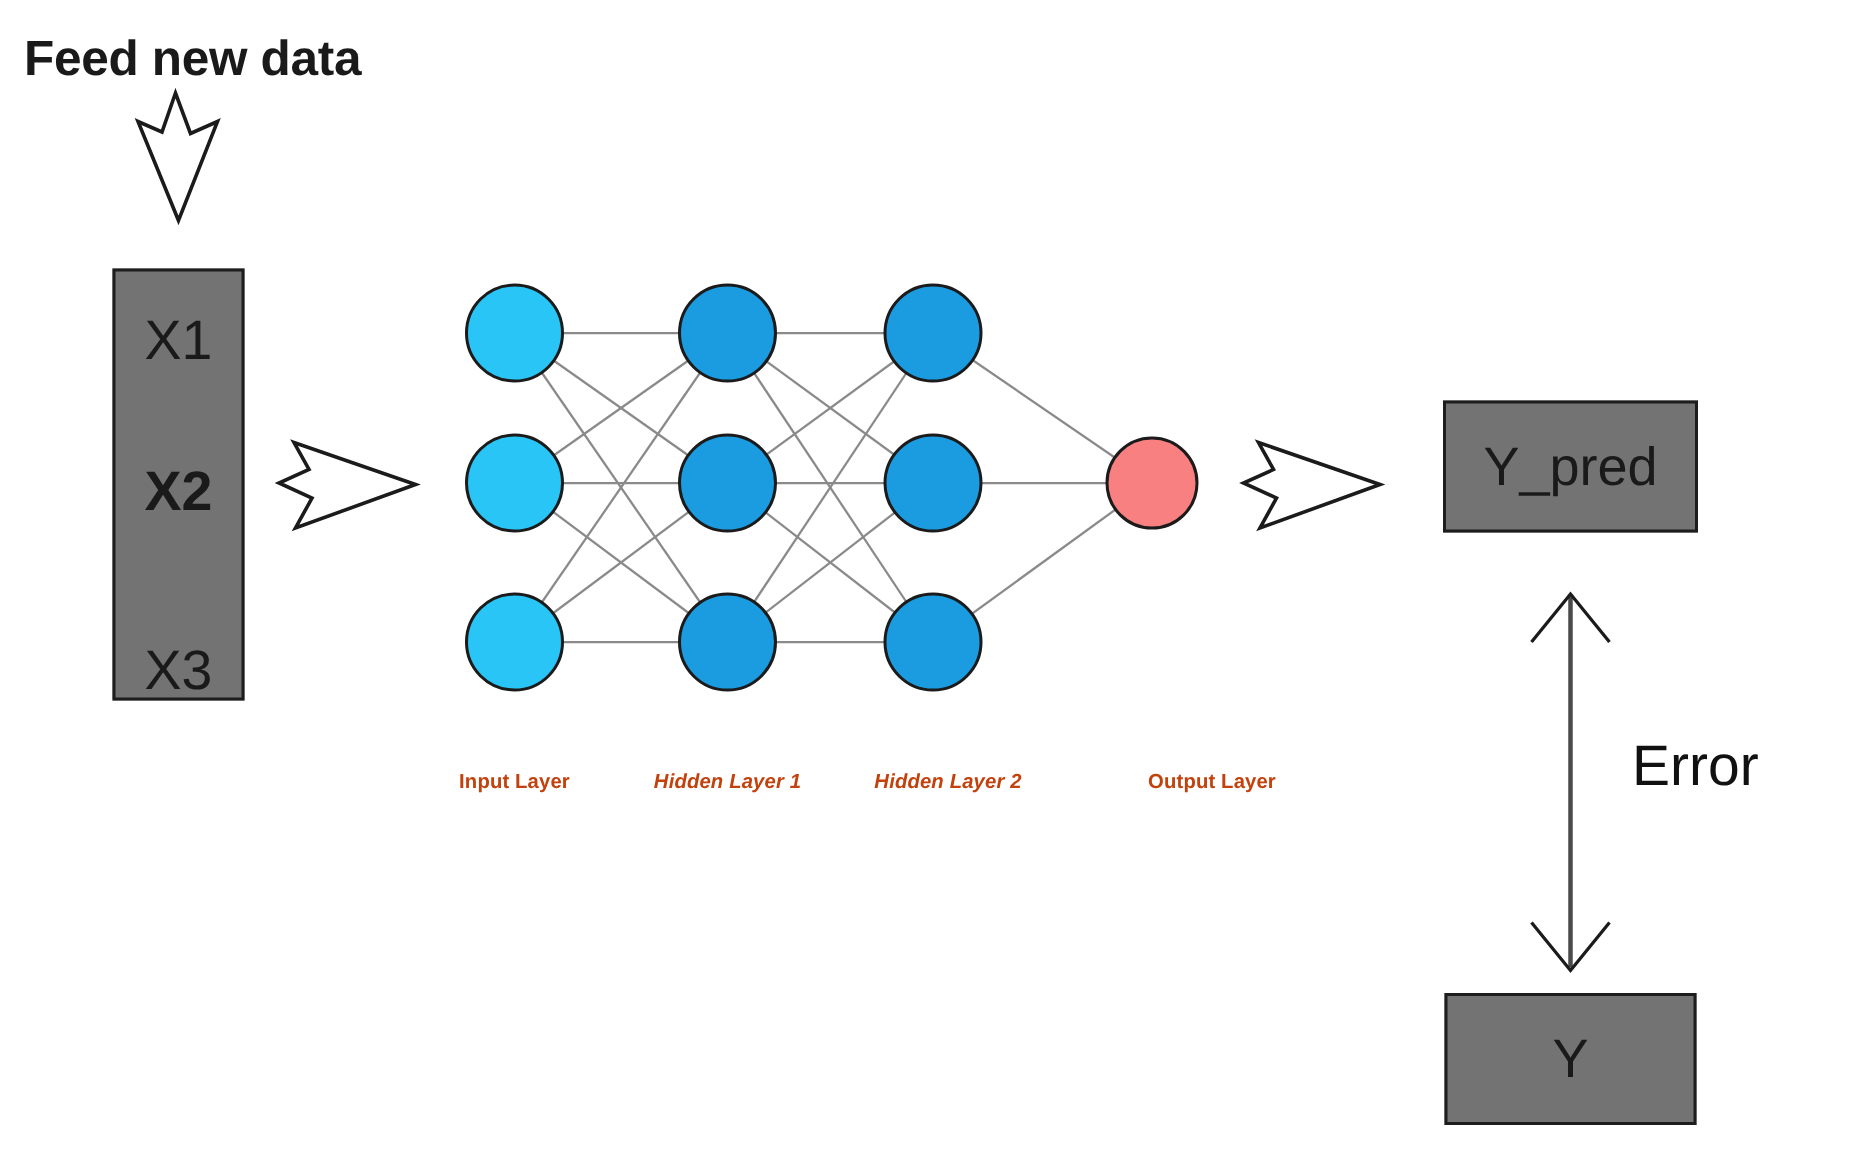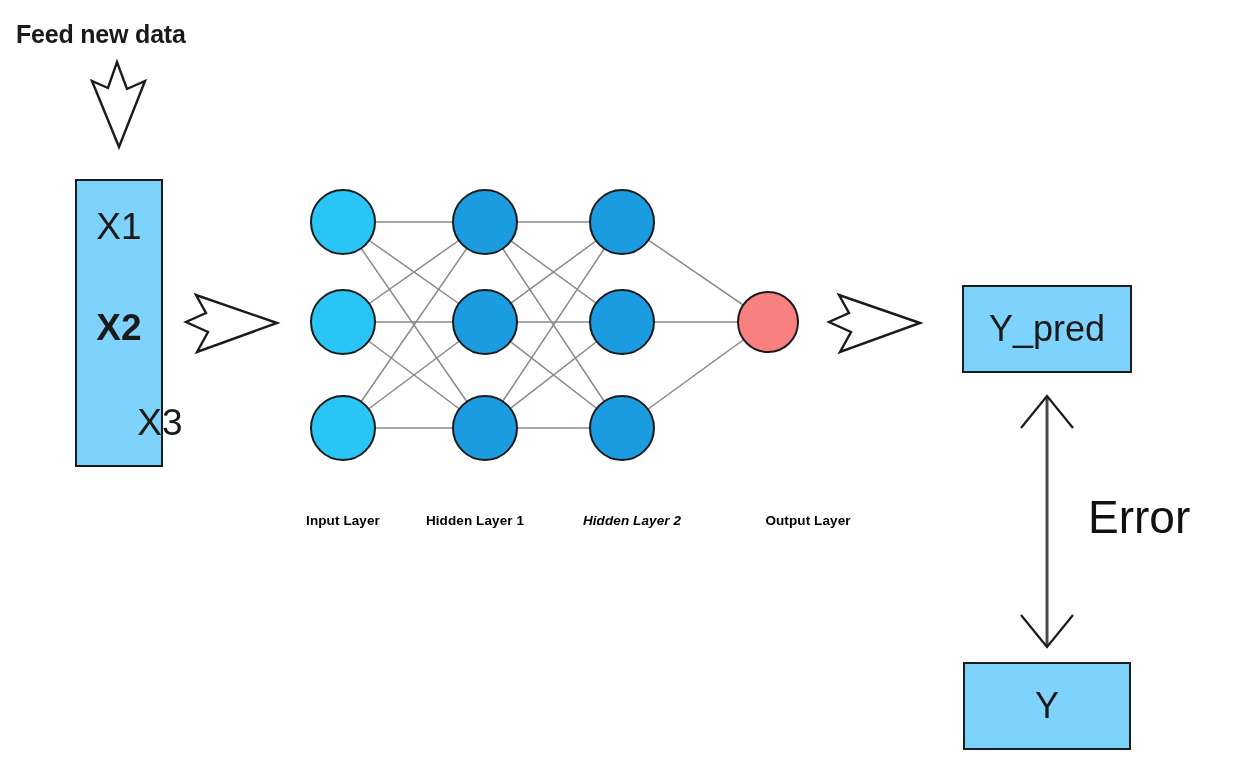--- a/index.html
+++ b/index.html
@@ -20,31 +20,31 @@
     position: absolute;
     left: 0;
     top: 0;
     width: 1233px;
     height: 780px;
   }
   .feed-label {
     position: absolute;
     left: 16px;
     top: 20px;
-    font-size: 25px;
+    font-size: 33px;
     font-weight: bold;
     letter-spacing: -0.2px;
     color: #1a1a1a;
     white-space: nowrap;
   }
   .io-box {
     position: absolute;
     box-sizing: border-box;
     border: 2.5px solid #1d1d1d;
-    background: #7dd3fc;
+    background: #737373;
     display: flex;
     align-items: center;
     justify-content: center;
   }
   #input-box {
     left: 75px;
     top: 179px;
     width: 88px;
     height: 288px;
     display: block;
@@ -53,54 +53,54 @@
     position: absolute;
     left: 0;
     width: 100%;
     text-align: center;
     font-size: 37px;
     color: #1a1a1a;
     line-height: 1;
   }
   #input-var-0 { top: 27px; }
   #input-var-1 { top: 128px; font-weight: bold; }
-  #input-var-2 { top: 223px; margin-left: 41px; }
+  #input-var-2 { top: 247px; }
 
   #ypred-box {
     left: 962px;
-    top: 285px;
+    top: 267px;
     width: 170px;
     height: 88px;
     align-items: center;
   }
   #y-box {
     left: 963px;
     top: 662px;
     width: 168px;
     height: 88px;
   }
   .box-text {
     font-size: 36px;
     color: #1a1a1a;
     line-height: 1;
   }
   .error-label {
     position: absolute;
     left: 1088px;
     top: 490px;
-    font-size: 46px;
+    font-size: 38px;
     color: #111111;
     white-space: nowrap;
   }
   .layer-label {
     position: absolute;
     top: 513px;
     font-size: 13.5px;
     font-weight: 600;
-    color: #000000;
+    color: #c2410c;
     white-space: nowrap;
     transform: translateX(-50%);
     letter-spacing: 0.1px;
   }
 </style>
 </head>
 <body>
 
 <div id="diagram-root">
 
@@ -116,21 +116,21 @@
     <span class="box-text">Y_pred</span>
   </div>
 
   <div class="io-box" id="y-box">
     <span class="box-text">Y</span>
   </div>
 
   <div class="error-label">Error</div>
 
   <div class="layer-label" style="left:343px;">Input Layer</div>
-  <div class="layer-label" style="left:475px;">Hidden Layer 1</div>
+  <div class="layer-label" style="left:485px;font-style:italic;">Hidden Layer 1</div>
   <div class="layer-label" style="left:632px;font-style:italic;">Hidden Layer 2</div>
   <div class="layer-label" style="left:808px;">Output Layer</div>
 
   <svg id="canvas" viewBox="0 0 1233 780" xmlns="http://www.w3.org/2000/svg">
 
     <g id="edges">
         <line x1="343" y1="222" x2="485" y2="222" stroke="#8a8a8a" stroke-width="1.5"></line>
         <line x1="343" y1="222" x2="485" y2="322" stroke="#8a8a8a" stroke-width="1.5"></line>
         <line x1="343" y1="222" x2="485" y2="428" stroke="#8a8a8a" stroke-width="1.5"></line>
         <line x1="343" y1="322" x2="485" y2="222" stroke="#8a8a8a" stroke-width="1.5"></line>

